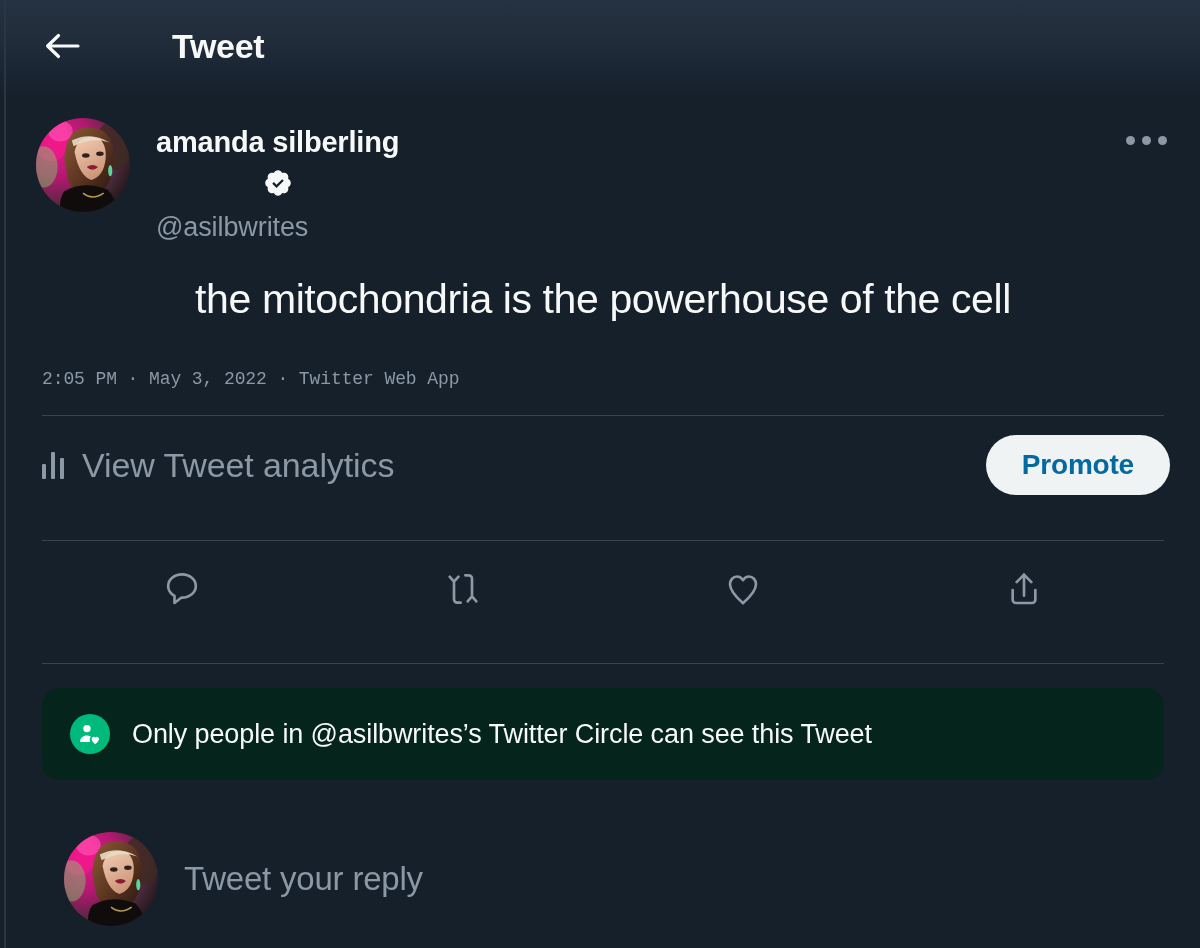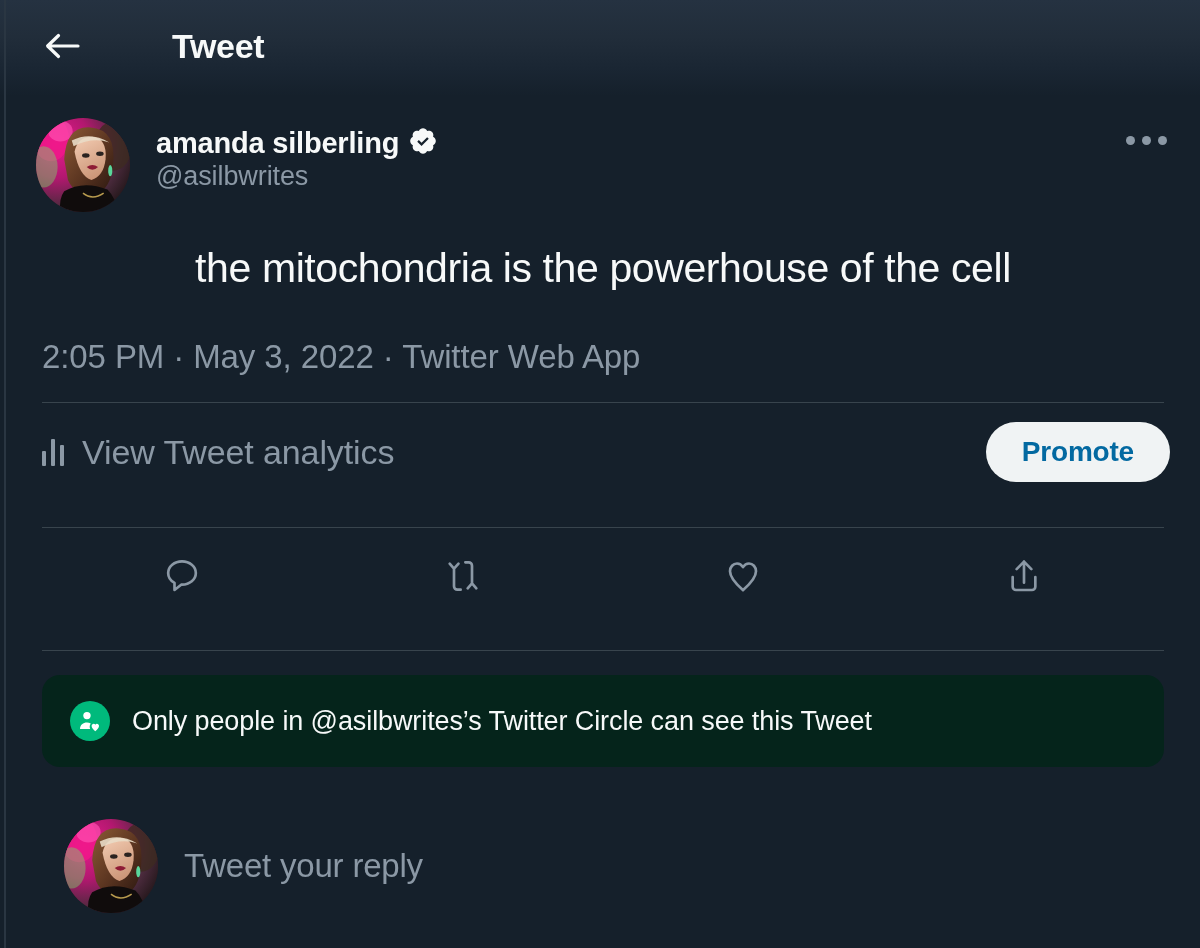--- a/index.html
+++ b/index.html
@@ -95,31 +95,32 @@
   .avatar-art { position: absolute; inset: 0; }
   .author-meta {
     margin-left: 26px;
     padding-top: 8px;
     min-width: 0;
   }
   .author-name-line {
     display: flex;
     align-items: center;
     gap: 9px;
+    flex-direction: column;
   }
   .author-name {
     font-size: 29px;
     font-weight: 700;
     color: #F7F9F9;
     letter-spacing: -0.2px;
     white-space: nowrap;
   }
   .verified-badge { flex: none; display: block; }
   .author-handle {
-    margin-top: 1px;
+    margin-top: 10px;
     font-size: 27px;
     color: #8B98A5;
     letter-spacing: -0.1px;
   }
   .more-btn {
     position: absolute;
     right: 26px;
     top: 20px;
     width: 56px;
     height: 56px;
@@ -144,23 +145,24 @@
     padding: 30px 36px 0 36px;
     font-size: 41px;
     line-height: 1.28;
     color: #F7F9F9;
     letter-spacing: -0.4px;
     text-align: center;
   }
 
   .tweet-meta {
     padding: 44px 28px 0 36px;
-    font-size: 33px;
+    font-size: 18px;
     color: #8B98A5;
     letter-spacing: -0.1px;
+    font-family: Liberation Mono, monospace;
   }
 
   .divider {
     height: 1px;
     background: #38444D;
     margin: 26px 36px 0 36px;
   }
 
   
   .analytics-row {

